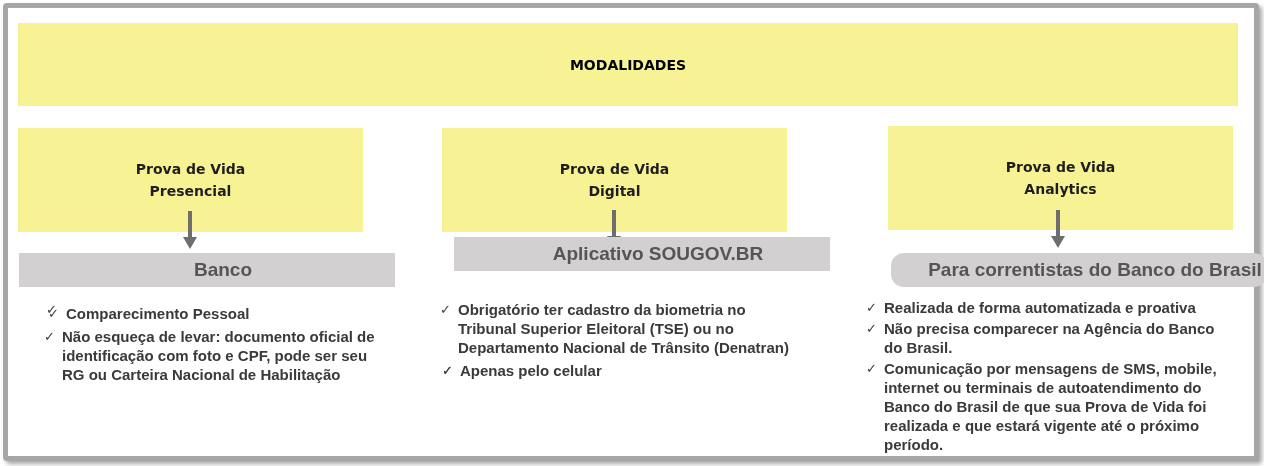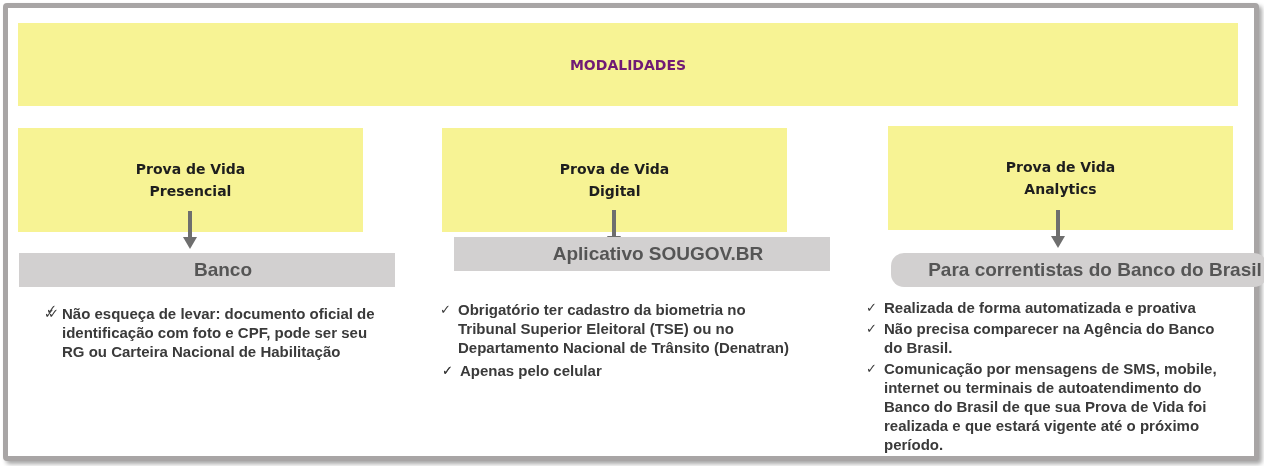--- a/index.html
+++ b/index.html
@@ -6,21 +6,21 @@
   body { width: 1264px; height: 466px; position: relative; overflow: hidden; font-family: "Liberation Sans", sans-serif; }
   .frame {
     position: absolute; left: 3px; top: 3px; width: 1246px; height: 448px;
     border: 5px solid #a8a5a5; border-radius: 4px;
     box-shadow: 3px 3px 4px rgba(0,0,0,0.35);
     background: #ffffff;
   }
   .banner {
     position: absolute; left: 18px; top: 23px; width: 1220px; height: 83px;
     background: #f7f394; display: flex; align-items: center; justify-content: center;
-    font-family: "DejaVu Sans", sans-serif; font-weight: bold; font-size: 14px; color: #701a75;
+    font-family: "DejaVu Sans", sans-serif; font-weight: bold; font-size: 14px; color: #000000;
   }
   .ybox {
     position: absolute; width: 345px; height: 104px; background: #f7f394;
     display: flex; flex-direction: column; align-items: center; justify-content: center;
     font-family: "DejaVu Sans", sans-serif; font-weight: bold; font-size: 14px; color: #1e1e1e;
     line-height: 22px; text-align: center;
   }
   .arrow { position: absolute; width: 14px; height: 40px; }
   .gbox {
     position: absolute; width: 344px; height: 34px; background: #d2d0d0;
@@ -46,21 +46,21 @@
 </div>
 <svg class="arrow" style="left:183px; top:211px;" viewBox="0 0 14 40">
   <rect x="5" y="0" width="4" height="28" fill="#6e6e6e"></rect>
   <polygon points="0,26 14,26 7,38" fill="#6e6e6e"></polygon>
 </svg>
 <div class="gbox" style="left:19px; top:253px;">
   <span>Banco</span>
 </div>
 <ul class="list" style="left:46px; top:300px; width:330px;">
   <li><span class="check">✓</span></li>
-  <li style="margin-left:2px;"><span class="check">✓</span></li>
+  <li style="margin-left:2px;"><span class="check">✓</span><span>Comparecimento Pessoal</span></li>
   <li style="margin-left:-2px;"><span class="check">✓</span><span>Não esqueça de levar: documento oficial de identificação com foto e CPF, pode ser seu RG ou Carteira Nacional de Habilitação</span></li>
 </ul>
 
 <div class="ybox" style="left:442px; top:128px;">
   <span>Prova de Vida</span>
   <span>Digital</span>
 </div>
 <svg class="arrow" style="left:607px; top:210px;" viewBox="0 0 14 40">
   <rect x="5" y="0" width="4" height="28" fill="#6e6e6e"></rect>
   <polygon points="0,26 14,26 7,38" fill="#6e6e6e"></polygon>

